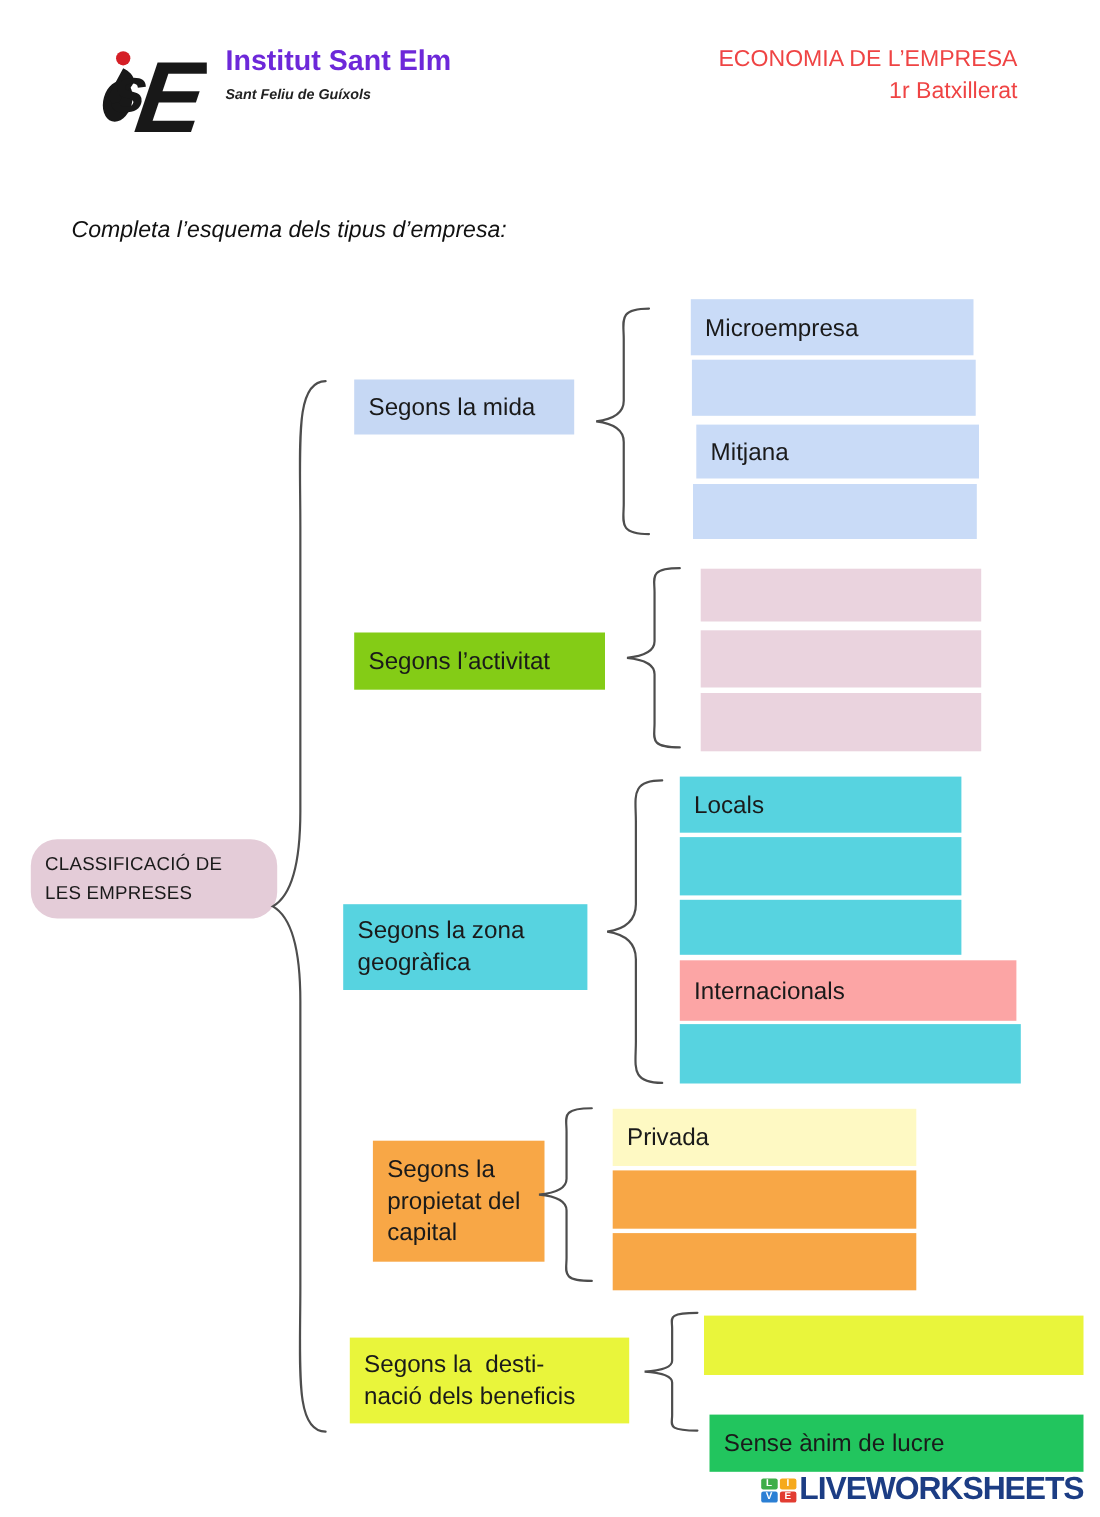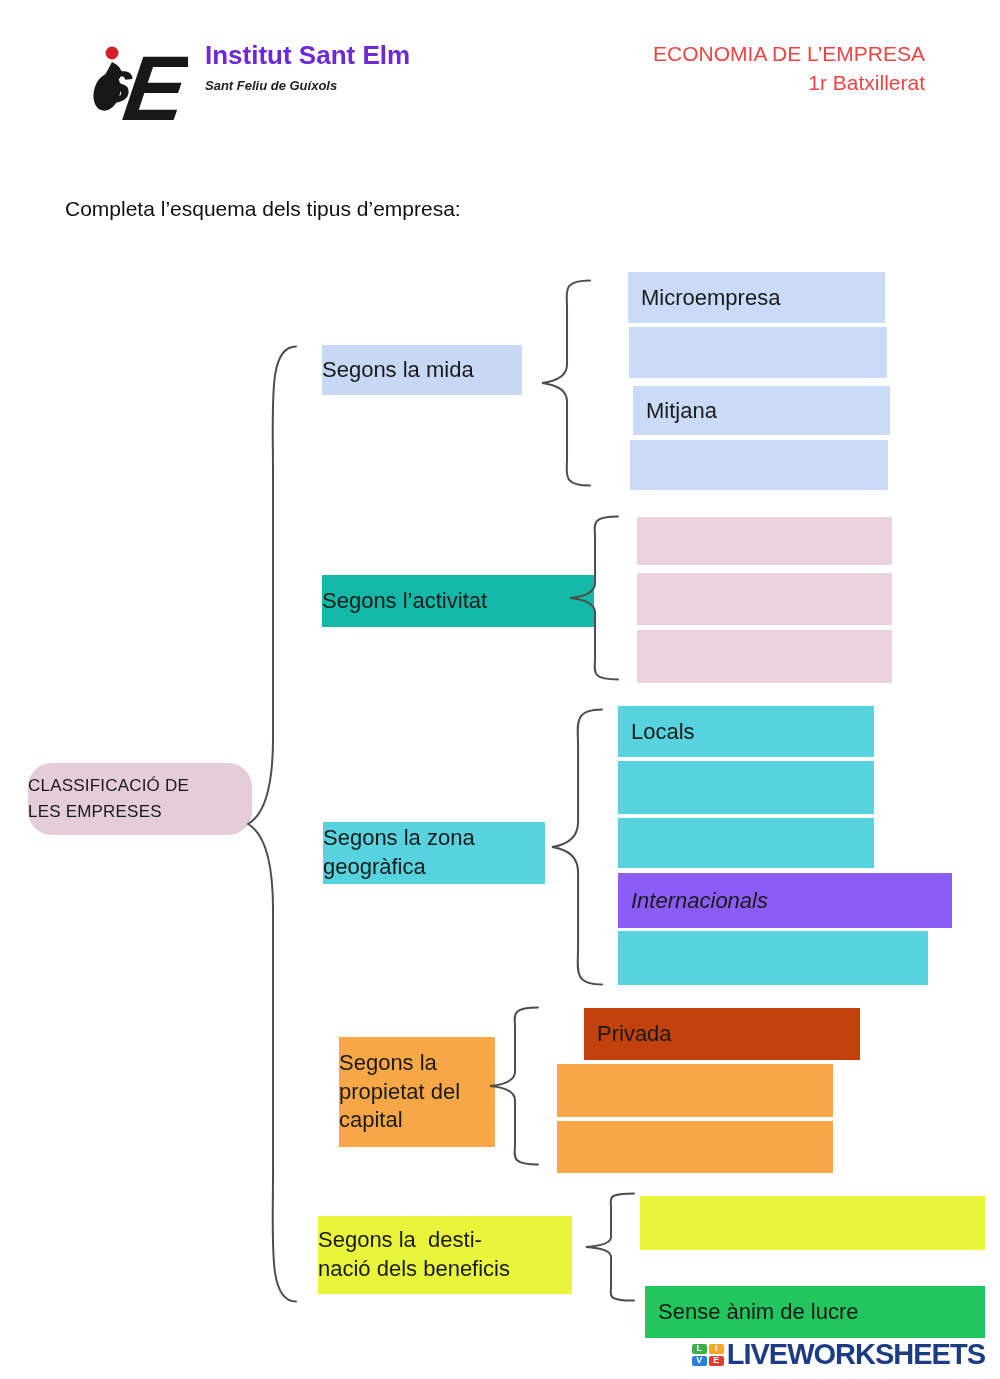--- a/index.html
+++ b/index.html
@@ -5,21 +5,21 @@
   html,body{margin:0;padding:0;background:#ffffff;}
   .page{position:relative;width:1000px;height:1379px;background:#ffffff;overflow:hidden;
         font-family:"Liberation Sans","DejaVu Sans",sans-serif;color:#1a1a1a;}
   .abs{position:absolute;}
   
   .school-name{font-size:26px;font-weight:bold;color:#6d28d9;}
   .school-city{font-size:13px;font-weight:bold;font-style:italic;color:#222;}
   .course-block{text-align:right;font-size:21px;line-height:29px;color:#ef4444;}
   .instruction{font-size:21px;color:#111;}
   
-  .box{display:flex;align-items:center;box-sizing:border-box;
+  .box{display:flex;align-items:center;box-sizing:border-box;padding-left:13px;
        font-size:22px;line-height:1.3;white-space:pre-wrap;}
   .root-box{font-size:17px;line-height:1.55;letter-spacing:.2px;border-radius:24px;}
   .answer{display:flex;align-items:center;box-sizing:border-box;padding-left:13px;
           font-size:22px;}
   .brace{position:absolute;overflow:visible;}
   .brace path{fill:none;stroke:#4d4d4d;stroke-width:2;stroke-linecap:round;}
   
   .footer{position:absolute;right:15px;bottom:8px;display:flex;align-items:center;}
   .tile-grid{display:grid;grid-template-columns:15px 15px;grid-auto-rows:10px;gap:2px;margin-right:3px;}
   .tile{display:flex;align-items:center;justify-content:center;border-radius:2px;
@@ -42,68 +42,68 @@
   </svg>
 
   <div class="abs school-name" style="left:205px;top:40px;">Institut Sant Elm</div>
   <div class="abs school-city" style="left:205px;top:78px;">Sant Feliu de Guíxols</div>
 
   <div class="abs course-block" style="right:75px;top:39px;">
     <div>ECONOMIA DE L’EMPRESA</div>
     <div>1r Batxillerat</div>
   </div>
 
-  <div class="abs instruction" style="left:65px;top:197px;">Completa l’esquema dels tipus d’empresa:</div>
+  <div class="abs instruction" style="left:65px;top:197px;font-style:italic;">Completa l’esquema dels tipus d’empresa:</div>
 
   <div class="abs box root-box" style="left: 28px; top: 763px; width: 224px; height: 72px; background-color: rgb(228, 204, 216);">CLASSIFICACIÓ DE
 LES EMPRESES</div>
 
   <svg class="brace" style="left:246px;top:345px;" width="52" height="958" viewBox="0 0 52 958">
       <path d="M 50 1.5 C 21.84 1.5 27.04 57.48 27.04 134.12 L 27.04 392.78 C 27.04 450.26 15.6 471.336 2 479 C 15.6 486.664 27.04 507.74 27.04 565.2199999999999 L 27.04 823.88 C 27.04 900.52 21.84 956.5 50 956.5"></path>
     </svg>
 
   <div class="abs box" style="left: 322px; top: 345px; width: 200px; height: 50px; background-color: rgb(198, 216, 244);">Segons la mida</div>
   <svg class="brace" style="left:540px;top:279px;" width="52" height="208" viewBox="0 0 52 208">
       <path d="M 50 1.5 C 21.84 1.5 27.04 12.48 27.04 29.120000000000005 L 27.04 85.28 C 27.04 97.75999999999999 15.6 102.336 2 104 C 15.6 105.664 27.04 110.24000000000001 27.04 122.72 L 27.04 178.88 C 27.04 195.51999999999998 21.84 206.5 50 206.5"></path>
     </svg>
 
   <div class="abs answer" style="left: 628px; top: 272px; width: 257px; height: 51px; background-color: rgb(201, 219, 247);">Microempresa</div>
   <div class="abs answer" style="left: 629px; top: 327px; width: 258px; height: 51px; background-color: rgb(201, 219, 247);"></div>
   <div class="abs answer" style="left: 633px; top: 386px; width: 257px; height: 49px; background-color: rgb(201, 219, 247);">Mitjana</div>
   <div class="abs answer" style="left: 630px; top: 440px; width: 258px; height: 50px; background-color: rgb(201, 219, 247);"></div>
 
-  <div class="abs box" style="left: 322px; top: 575px; width: 272px; height: 52px; background-color: #14b8a6;">Segons l’activitat</div>
+  <div class="abs box" style="left: 322px; top: 575px; width: 228px; height: 52px; background-color: #84cc16;">Segons l’activitat</div>
   <svg class="brace" style="left:568px;top:515px;" width="52" height="166" viewBox="0 0 52 166">
       <path d="M 50 1.5 C 21.84 1.5 27.04 9.959999999999999 27.04 23.240000000000002 L 27.04 68.06 C 27.04 78.02 15.6 81.672 2 83 C 15.6 84.328 27.04 87.98 27.04 97.94 L 27.04 142.76 C 27.04 156.04 21.84 164.5 50 164.5"></path>
     </svg>
 
   <div class="abs answer" style="left: 637px; top: 517px; width: 255px; height: 48px; background-color: rgb(234, 211, 222);"></div>
   <div class="abs answer" style="left: 637px; top: 573px; width: 255px; height: 52px; background-color: rgb(234, 211, 222);"></div>
   <div class="abs answer" style="left: 637px; top: 630px; width: 255px; height: 53px; background-color: rgb(234, 211, 222);"></div>
 
-  <div class="abs box" style="left: 323px; top: 822px; width: 222px; height: 62px; background-color: rgb(87, 211, 224);">Segons la zona
+  <div class="abs box" style="left: 312px; top: 822px; width: 222px; height: 78px; background-color: rgb(87, 211, 224);">Segons la zona
 geogràfica</div>
   <svg class="brace" style="left:550px;top:708px;" width="54" height="278" viewBox="0 0 54 278">
       <path d="M 52 1.5 C 22.68 1.5 28.080000000000002 16.68 28.080000000000002 38.92 L 28.080000000000002 113.97999999999999 C 28.080000000000002 130.66 16.2 136.776 2 139 C 16.2 141.224 28.080000000000002 147.34 28.080000000000002 164.01999999999998 L 28.080000000000002 239.07999999999998 C 28.080000000000002 261.32 22.68 276.5 52 276.5"></path>
     </svg>
 
   <div class="abs answer" style="left: 618px; top: 706px; width: 256px; height: 51px; background-color: rgb(87, 211, 224);">Locals</div>
   <div class="abs answer" style="left: 618px; top: 761px; width: 256px; height: 53px; background-color: rgb(87, 211, 224);"></div>
   <div class="abs answer" style="left: 618px; top: 818px; width: 256px; height: 50px; background-color: rgb(87, 211, 224);"></div>
-  <div class="abs answer" style="left: 618px; top: 873px; width: 334px; height: 55px; background-color: #8b5cf6; font-style: italic;">Internacionals</div>
+  <div class="abs answer" style="left: 618px; top: 873px; width: 306px; height: 55px; background-color: #fca5a5;">Internacionals</div>
   <div class="abs answer" style="left: 618px; top: 931px; width: 310px; height: 54px; background-color: rgb(87, 211, 224);"></div>
 
   <div class="abs box" style="left: 339px; top: 1037px; width: 156px; height: 110px; background-color: rgb(248, 167, 70);">Segons la
 propietat del
 capital</div>
   <svg class="brace" style="left:488px;top:1006px;" width="52" height="160" viewBox="0 0 52 160">
       <path d="M 50 1.5 C 21.84 1.5 27.04 9.6 27.04 22.400000000000002 L 27.04 65.6 C 27.04 75.19999999999999 15.6 78.72 2 80 C 15.6 81.28 27.04 84.80000000000001 27.04 94.39999999999999 L 27.04 137.6 C 27.04 150.39999999999998 21.84 158.5 50 158.5"></path>
     </svg>
 
-  <div class="abs answer" style="left: 584px; top: 1008px; width: 276px; height: 52px; background-color: #c2410c;">Privada</div>
+  <div class="abs answer" style="left: 557px; top: 1008px; width: 276px; height: 52px; background-color: #fef9c3;">Privada</div>
   <div class="abs answer" style="left: 557px; top: 1064px; width: 276px; height: 53px; background-color: rgb(248, 167, 70);"></div>
   <div class="abs answer" style="left: 557px; top: 1121px; width: 276px; height: 52px; background-color: rgb(248, 167, 70);"></div>
 
   <div class="abs box" style="left: 318px; top: 1216px; width: 254px; height: 78px; background-color: rgb(233, 245, 59);">Segons la  desti-
 nació dels beneficis</div>
   <svg class="brace" style="left:584px;top:1192px;" width="52" height="110" viewBox="0 0 52 110">
       <path d="M 50 1.5 C 21.84 1.5 27.04 6.6 27.04 15.400000000000002 L 27.04 45.099999999999994 C 27.04 51.699999999999996 15.6 54.12 2 55 C 15.6 55.88 27.04 58.300000000000004 27.04 64.89999999999999 L 27.04 94.6 C 27.04 103.39999999999999 21.84 108.5 50 108.5"></path>
     </svg>
 
   <div class="abs answer" style="left: 640px; top: 1196px; width: 345px; height: 54px; background-color: rgb(233, 245, 59);"></div>

